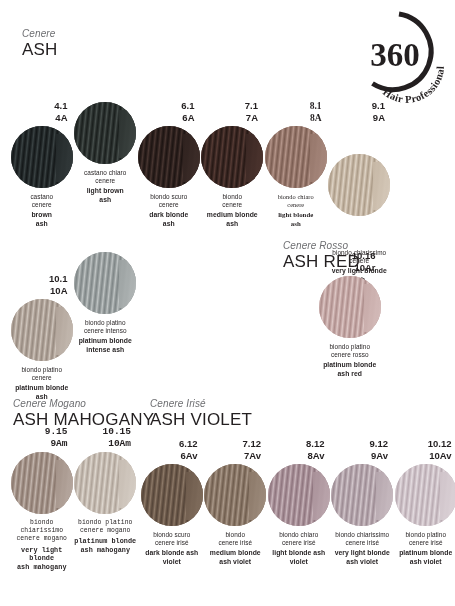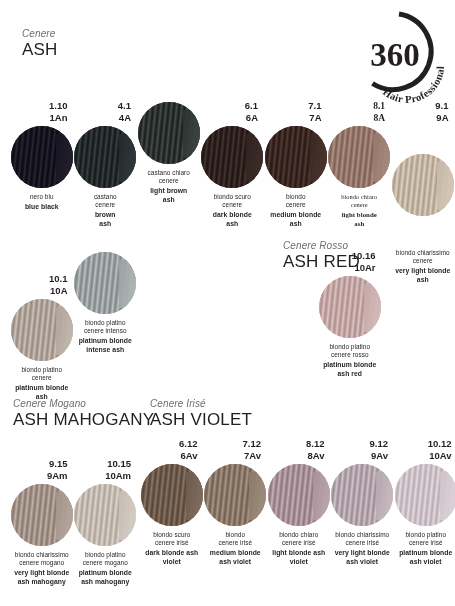--- a/index.html
+++ b/index.html
@@ -141,38 +141,20 @@
 </div>
 
 <div id="sections-root">
     <div class="sect-head" style="left: 22px; top: 28px;">
       <div class="it">Cenere</div>
       <div class="big">ASH</div>
     </div>
     <div class="row" style="left: 10px; top: 100px;">
       <div class="cell" style="width: 63.5px;">
         <div class="codes">
-          <div class="code1">1.10</div>
-          <div class="code2">1An</div>
-        </div>
-        <div class="swatch-wrap">
-          <div class="swatch" style="background: rgb(22, 20, 32);">
-            <div class="strands" style="background: repeating-linear-gradient(96deg, rgb(11, 10, 17) 0px, rgb(22, 20, 32) 1.4px, rgb(43, 40, 56) 2.6px, rgb(22, 20, 32) 3.8px, rgb(11, 10, 17) 5.2px);"></div>
-            <div class="tail" style="background: linear-gradient(100deg, rgb(22, 20, 32), rgb(43, 40, 56));"></div>
-          </div>
-        </div>
-        <div class="names">
-          <div class="it-name">nero blu</div>
-          <div class="it-name"></div>
-          <div class="en-name">blue black</div>
-          <div class="en-name" style="margin-top: 0px;"></div>
-        </div>
-      </div>
-      <div class="cell" style="width: 63.5px;">
-        <div class="codes">
           <div class="code1">4.1</div>
           <div class="code2">4A</div>
         </div>
         <div class="swatch-wrap">
           <div class="swatch" style="background: rgb(35, 41, 42);">
             <div class="strands" style="background: repeating-linear-gradient(96deg, rgb(20, 24, 25) 0px, rgb(35, 41, 42) 1.4px, rgb(59, 67, 68) 2.6px, rgb(35, 41, 42) 3.8px, rgb(20, 24, 25) 5.2px);"></div>
             <div class="tail" style="background: linear-gradient(100deg, rgb(35, 41, 42), rgb(59, 67, 68));"></div>
           </div>
         </div>
         <div class="names">
@@ -324,21 +306,21 @@
           <div class="it-name">cenere rosso</div>
           <div class="en-name">platinum blonde</div>
           <div class="en-name" style="margin-top: 0px;">ash red</div>
         </div>
       </div>
     </div>
     <div class="sect-head" style="left: 13px; top: 398px;">
       <div class="it">Cenere Mogano</div>
       <div class="big">ASH MAHOGANY</div>
     </div>
-    <div class="row" style="left: 10px; top: 458px;">
+    <div class="row" style="left: 10px; top: 426px; font-family: Liberation Mono, monospace;">
       <div class="cell" style="width: 63.5px;">
         <div class="codes">
           <div class="code1">9.15</div>
           <div class="code2">9Am</div>
         </div>
         <div class="swatch-wrap">
           <div class="swatch" style="background: rgb(162, 145, 135);">
             <div class="strands" style="background: repeating-linear-gradient(96deg, rgb(138, 120, 110) 0px, rgb(162, 145, 135) 1.4px, rgb(195, 182, 174) 2.6px, rgb(162, 145, 135) 3.8px, rgb(138, 120, 110) 5.2px);"></div>
             <div class="tail" style="background: linear-gradient(100deg, rgb(162, 145, 135), rgb(195, 182, 174));"></div>
           </div>

